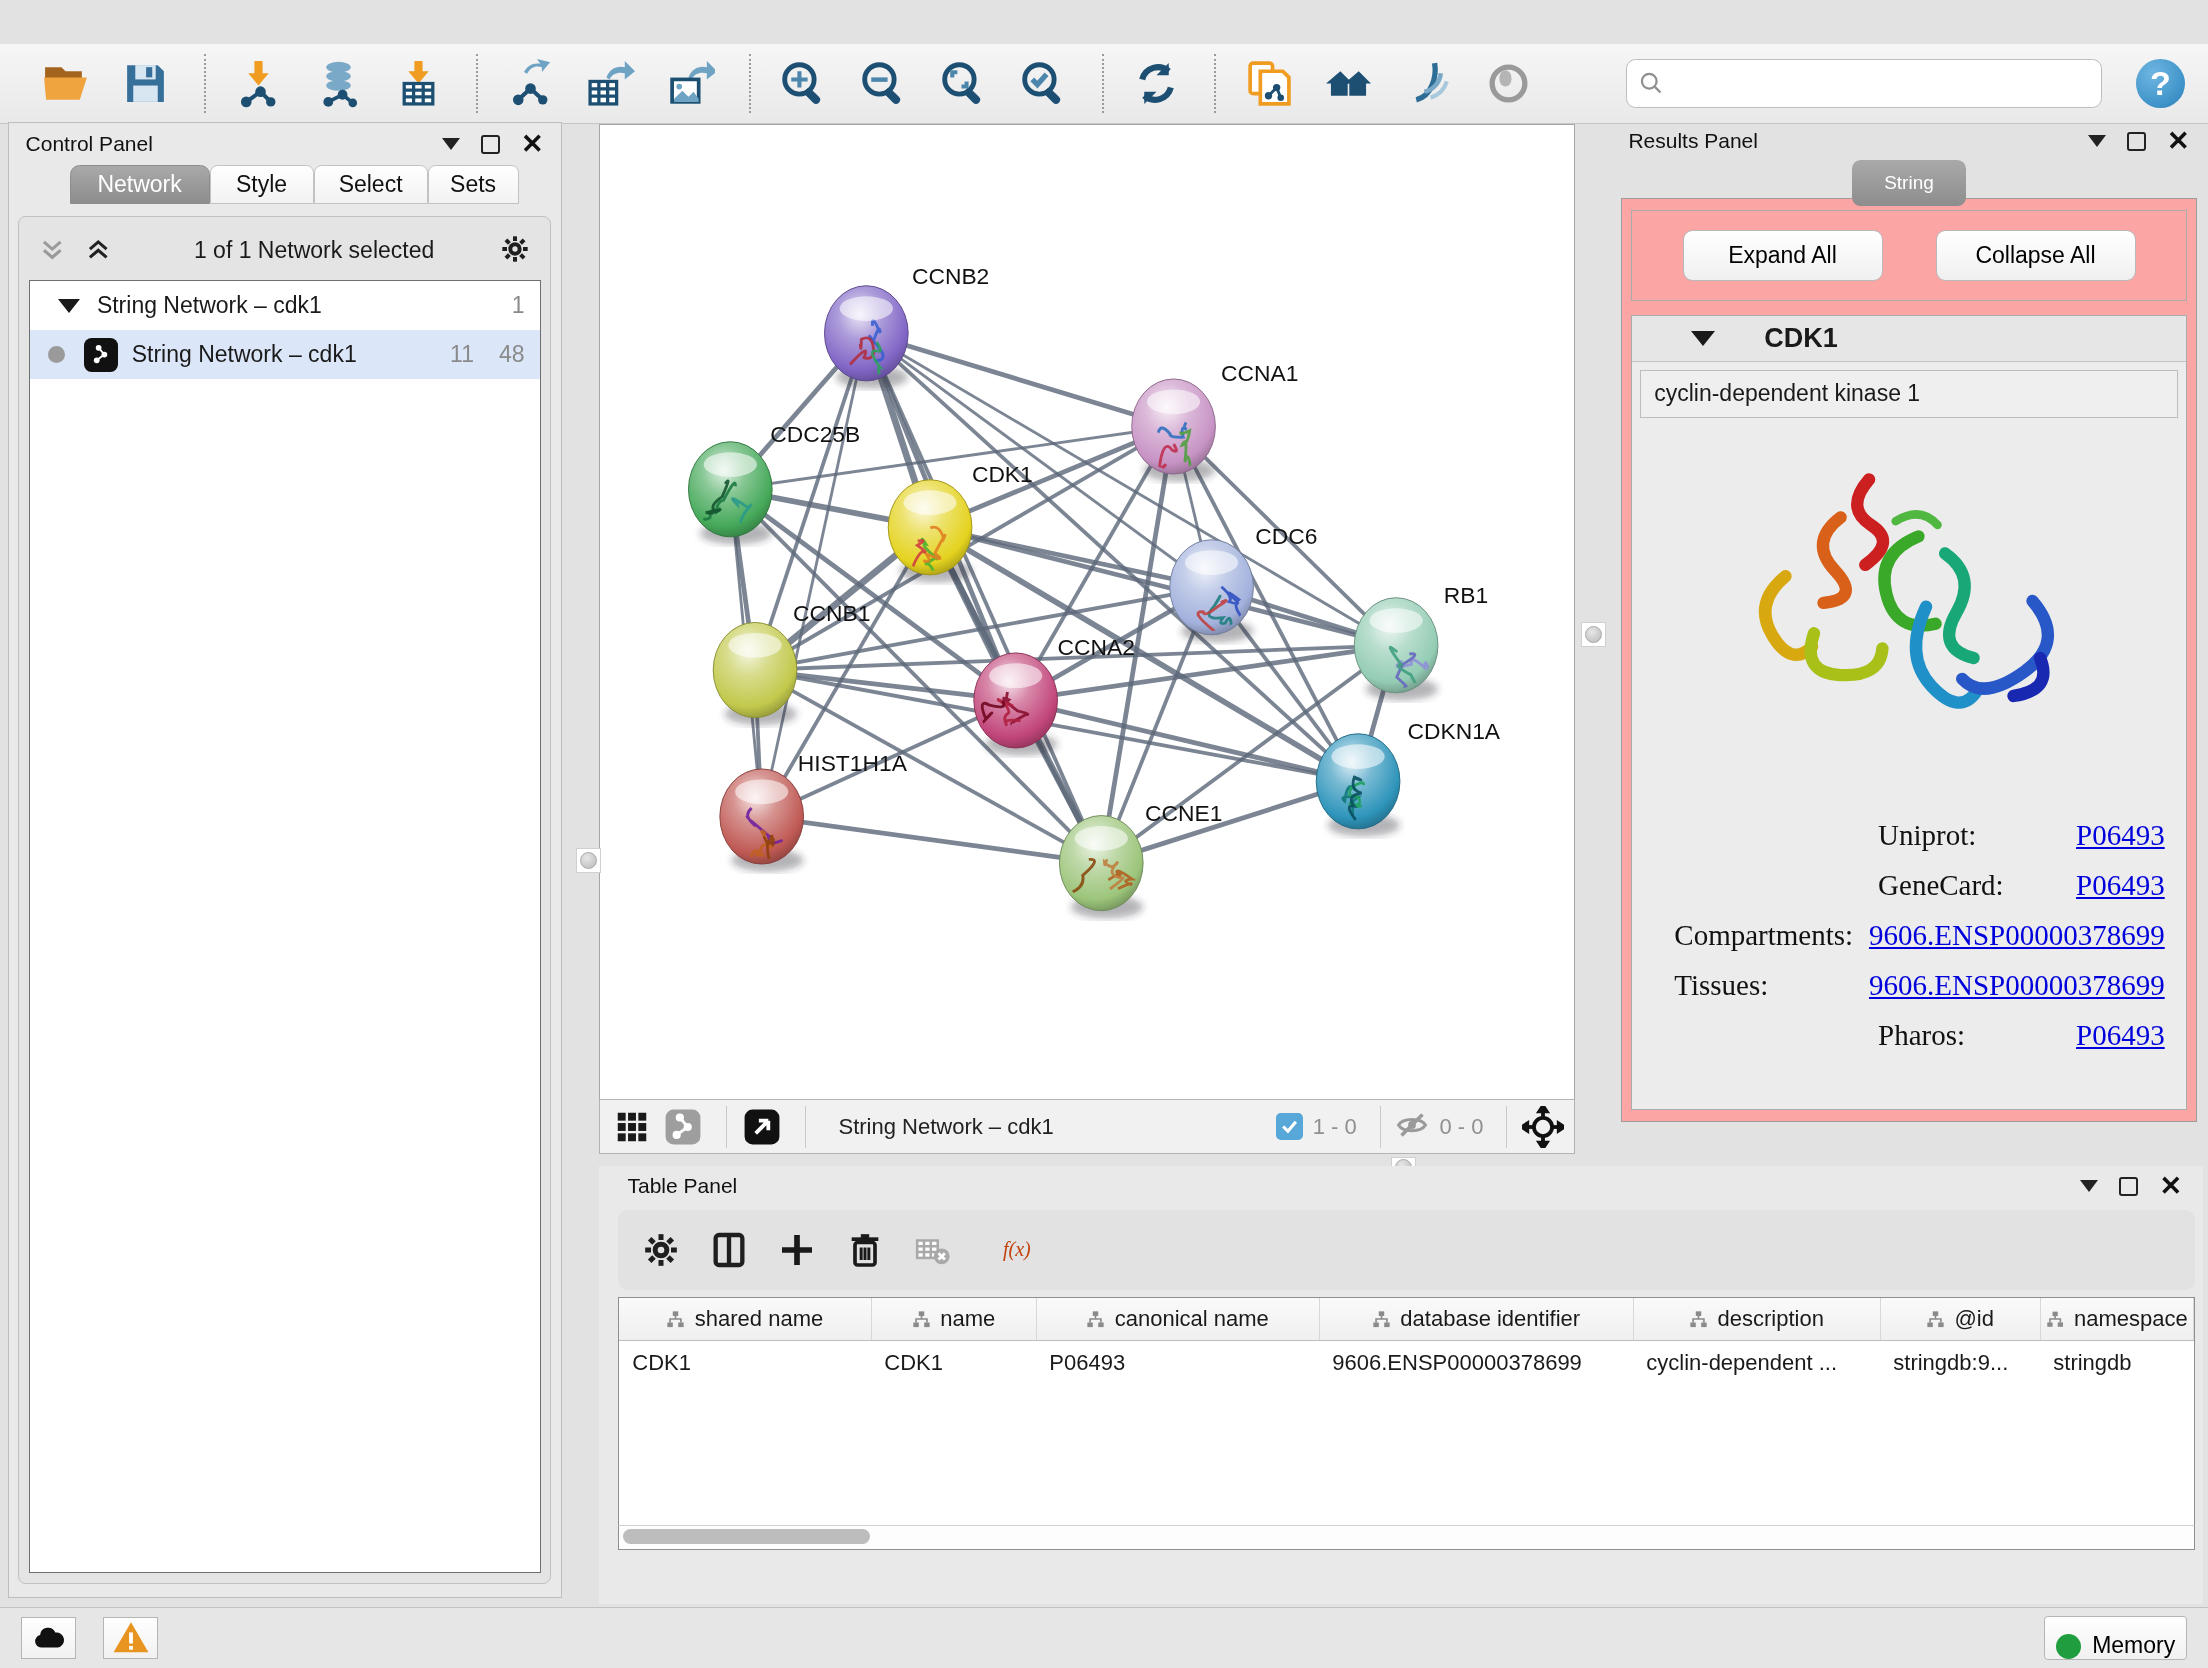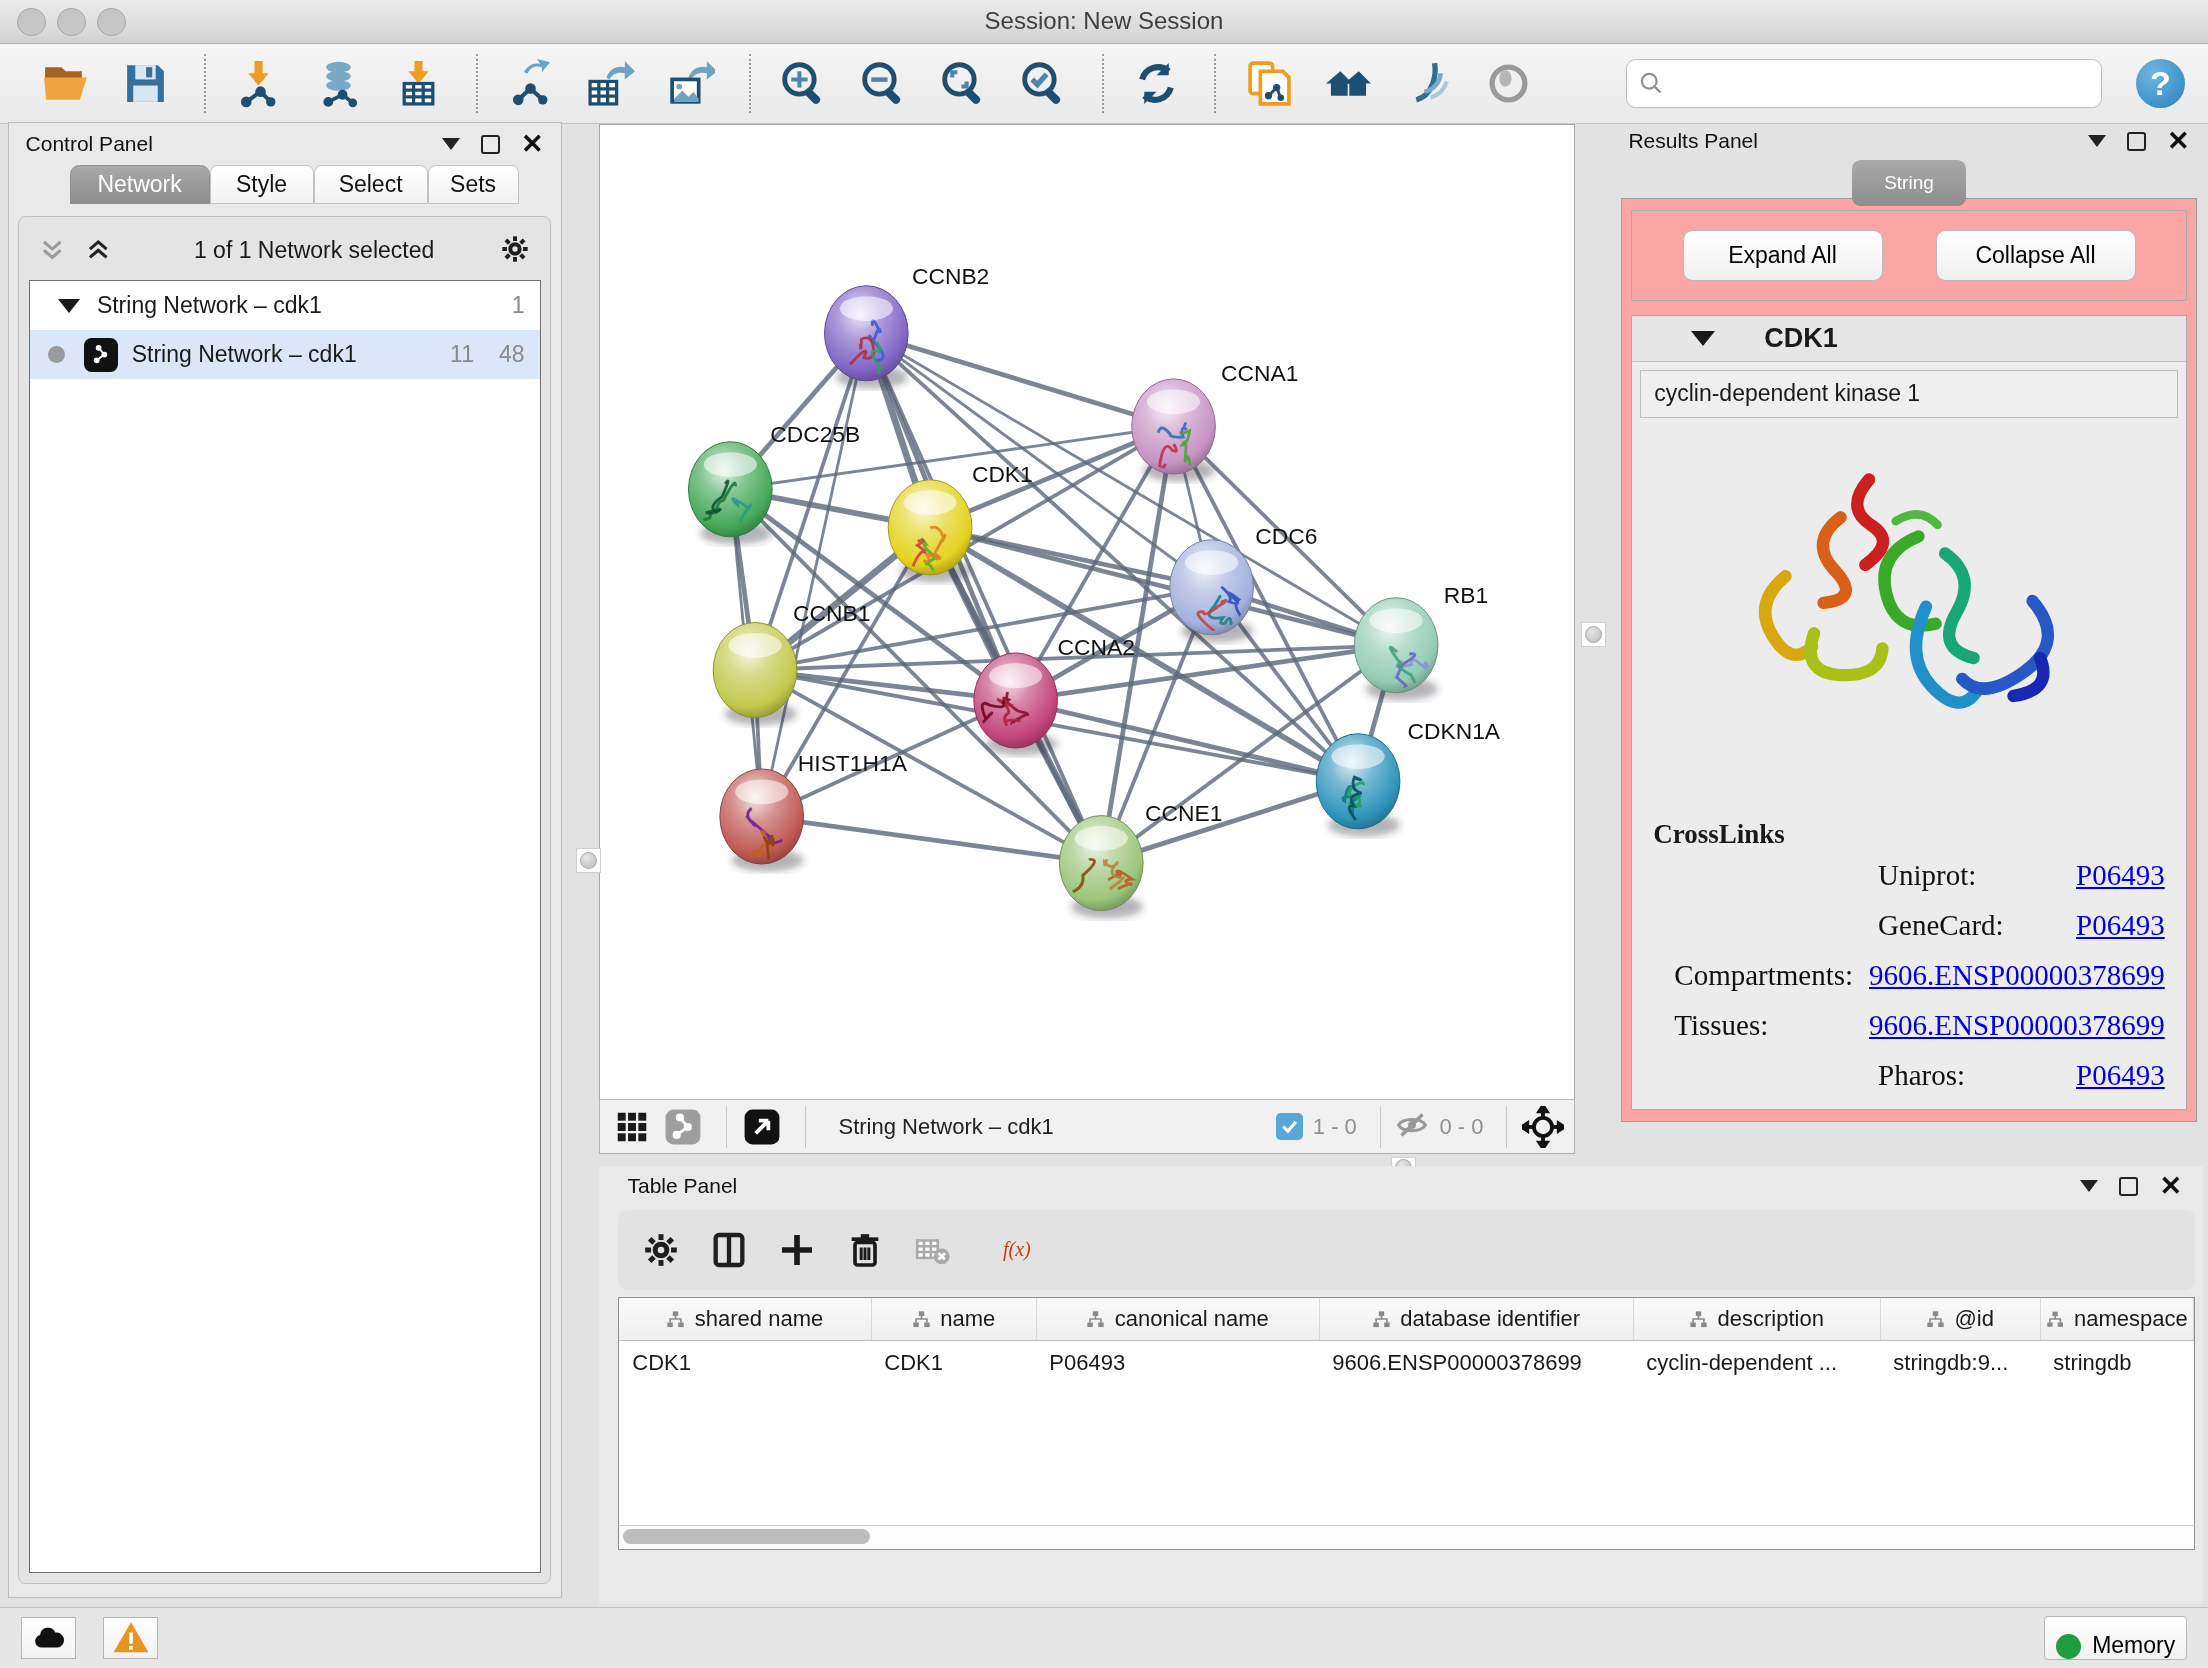--- a/index.html
+++ b/index.html
@@ -145,26 +145,20 @@
   .mem-dot { width:25px; height:25px; border-radius:50%; background:#1f9d3f; }
 
   .chev svg { display:block; }
   text.nlabel { font-size:24px; fill:#111; font-family:"Liberation Sans",sans-serif; }
 </style>
 </head>
 <body>
 
 <div id="app">
 
-  <div class="titlebar">
-    <span class="traffic" style="left:17px"></span>
-    <span class="traffic" style="left:57px"></span>
-    <span class="traffic" style="left:97px"></span>
-    <div class="win-title">Session: New Session</div>
-  </div>
 
   <div class="toolbar">
     <button class="tb">
         <svg viewBox="0 0 24 24">
           <path d="M2 4h8l2 2h8v4H2z" fill="#a5641e"></path>
           <path d="M1.5 9h21L19 20H2.5z" fill="#f0a440"></path>
         </svg>
       </button>
     <button class="tb">
         <svg viewBox="0 0 24 24">
@@ -774,21 +768,20 @@
               <path d="M210 78q-44 18-34 60t52 32" stroke="#3aa828"></path>
               <path d="M238 96q34 24 12 62t18 48" stroke="#18a878"></path>
               <path d="M218 152q-24 52 6 84t48 4" stroke="#2090c8"></path>
               <path d="M330 146q36 42-8 74t-66 8" stroke="#2858c8"></path>
               <path d="M338 206q14 34-28 40" stroke="#1828b0"></path>
               <path d="M186 62q26-16 44 4" stroke="#50b840" stroke-width="9"></path>
             </g>
           </svg>
         </div>
         <div class="rp-xl">
-          <div class="rp-xl-title">CrossLinks</div>
           <div id="xl-rows">
               <div class="xl-row">
                 <span class="xl-label">Uniprot:</span>
                 <a class="xl-link" href="#">P06493</a>
               </div>
               <div class="xl-row">
                 <span class="xl-label">GeneCard:</span>
                 <a class="xl-link" href="#">P06493</a>
               </div>
               <div class="xl-row">

